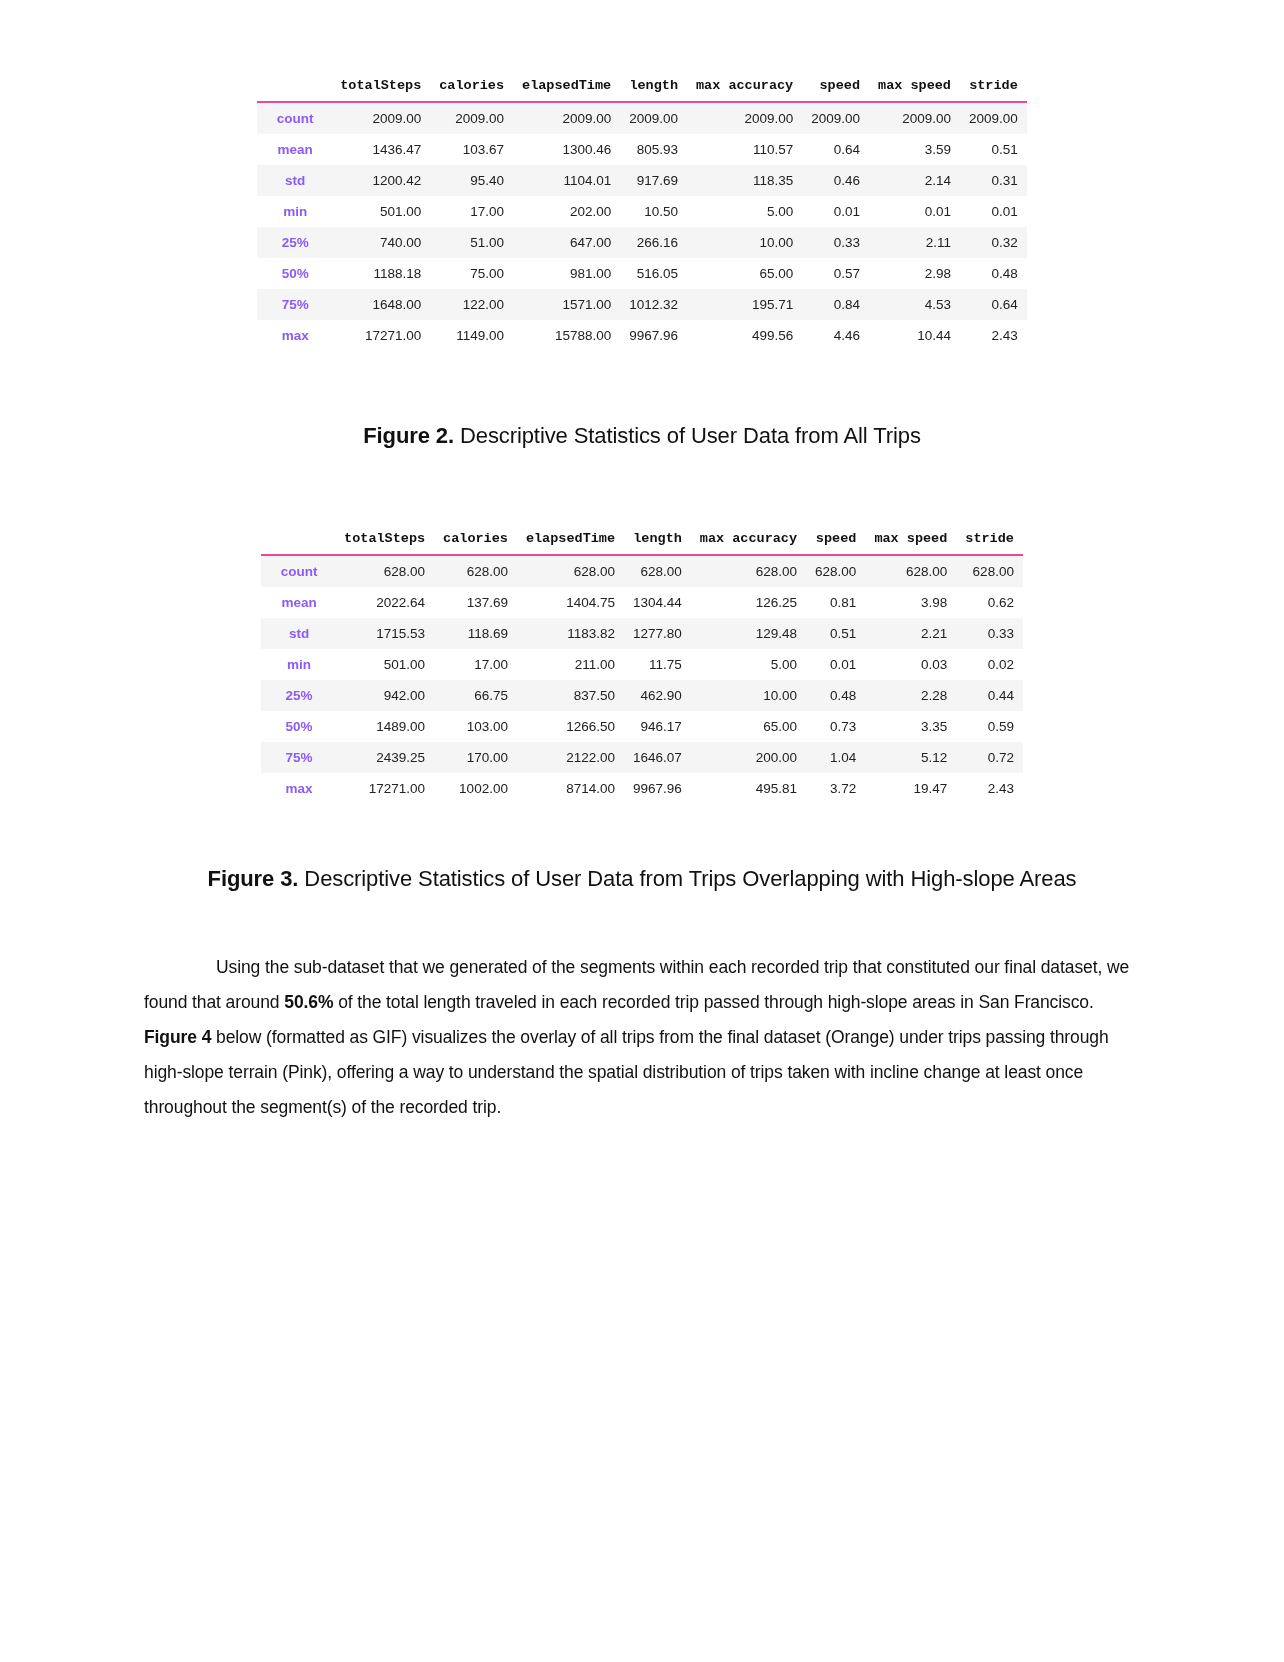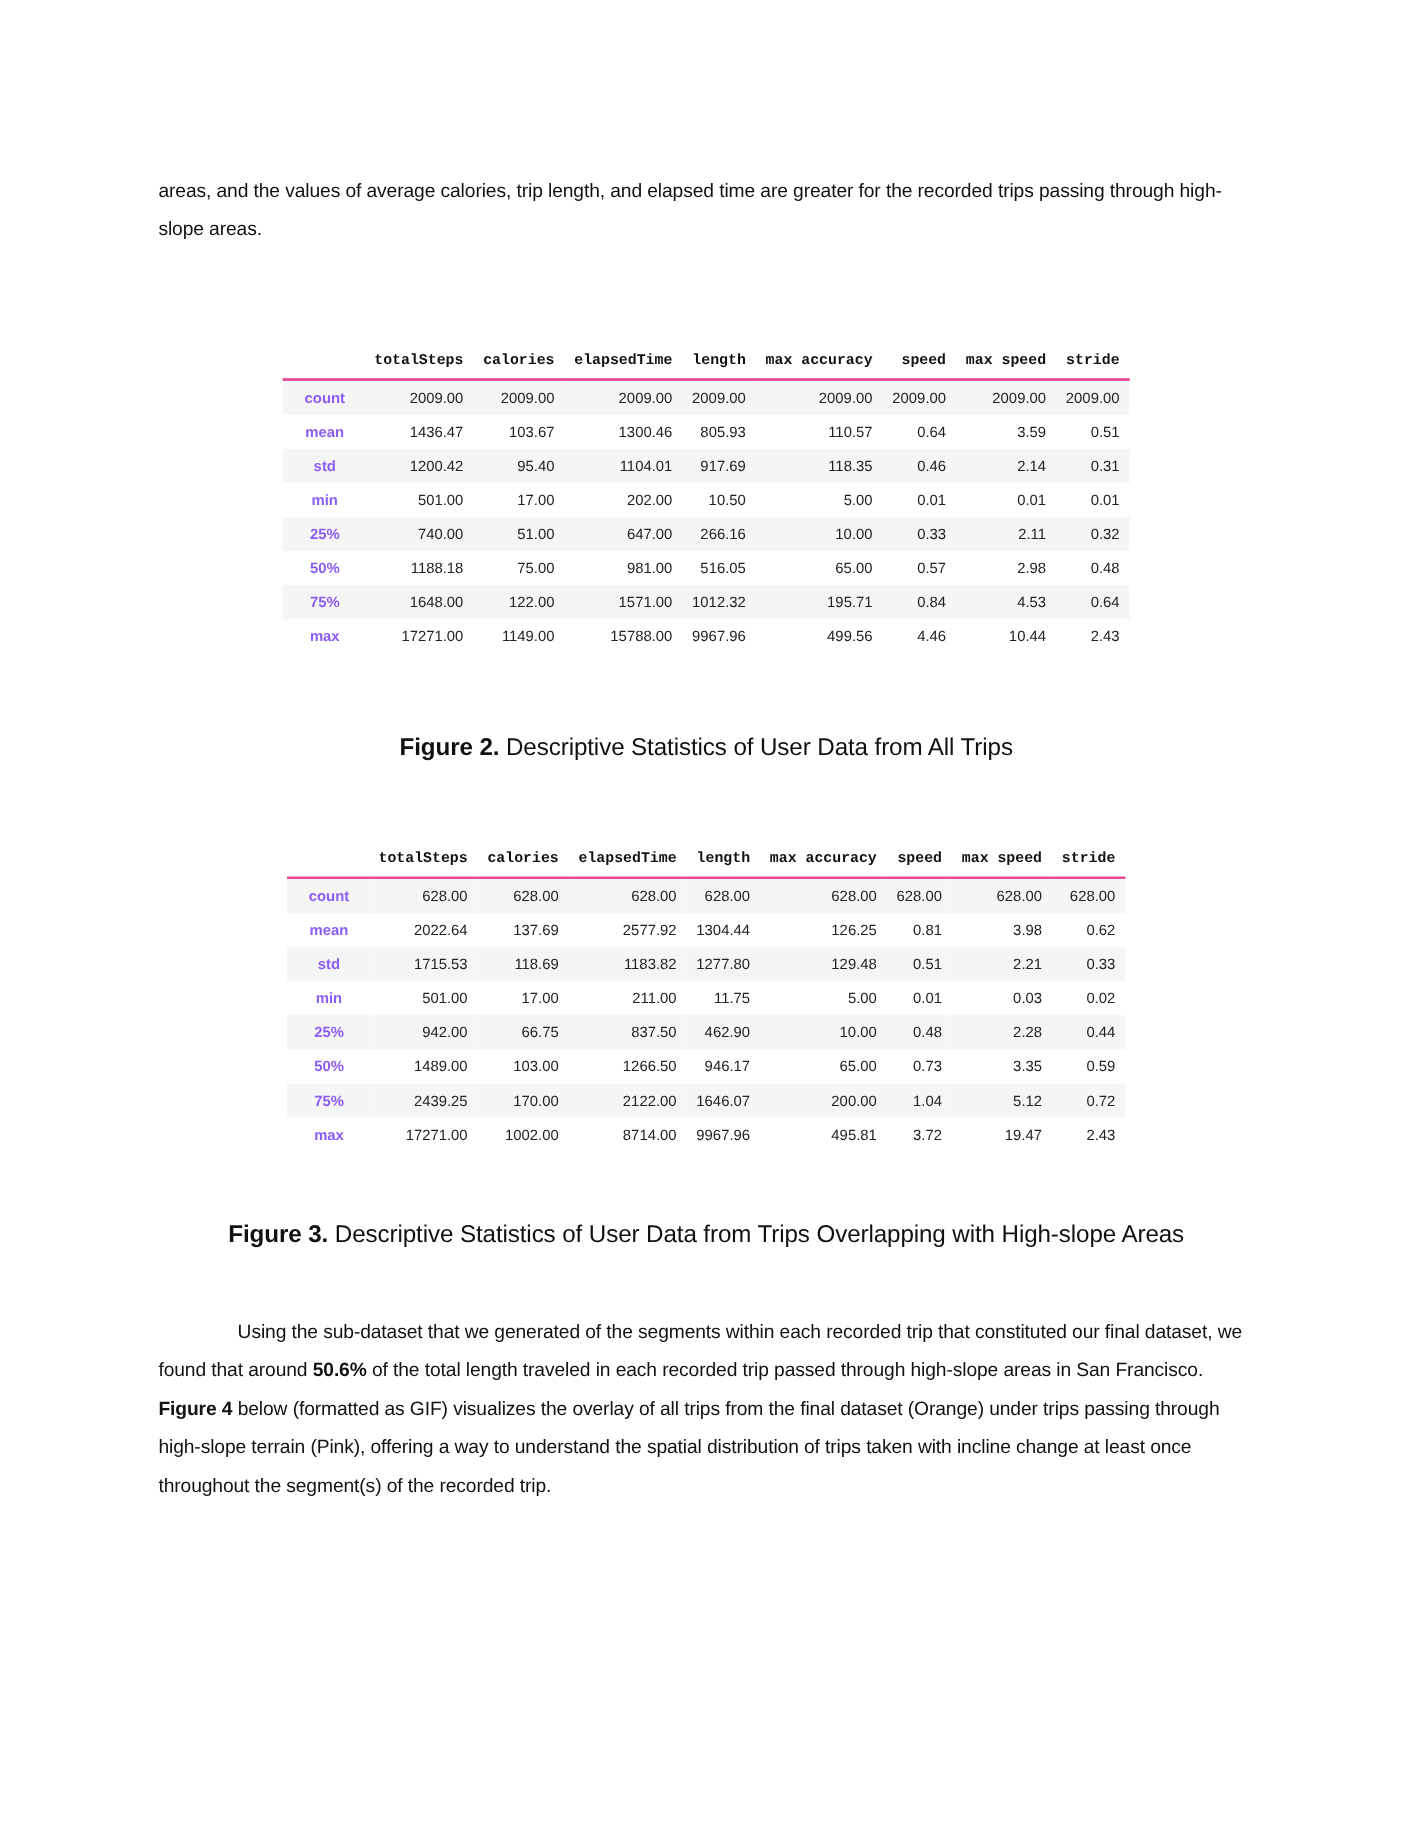--- a/index.html
+++ b/index.html
@@ -105,21 +105,20 @@
   .gap-after-cap-1 { height: 48px; }
   .gap-after-cap-2 { height: 52px; }
   .gap-before-cap { height: 38px; }
   .para-block { margin-top: 0; }
 </style>
 </head>
 <body>
 
 <div class="page">
 
-  <p class="body-text para-top">areas, and the values of average calories, trip length, and elapsed time are greater for the recorded trips passing through high-slope areas.</p>
 
   <div class="table-gap-1"></div>
 
   <div class="figure-block">
     <div class="df-wrap">
       <table class="dataframe" id="table-figure2">
         <thead>
           <tr>
               <th class="corner"></th>
               <th>totalSteps</th>
@@ -259,21 +258,21 @@
               <td>628.00</td>
               <td>628.00</td>
               <td>628.00</td>
               <td>628.00</td>
               <td>628.00</td>
             </tr>
             <tr>
               <th>mean</th>
               <td>2022.64</td>
               <td>137.69</td>
-              <td>2577.92</td>
+              <td>1404.75</td>
               <td>1304.44</td>
               <td>126.25</td>
               <td>0.81</td>
               <td>3.98</td>
               <td>0.62</td>
             </tr>
             <tr>
               <th>std</th>
               <td>1715.53</td>
               <td>118.69</td>

